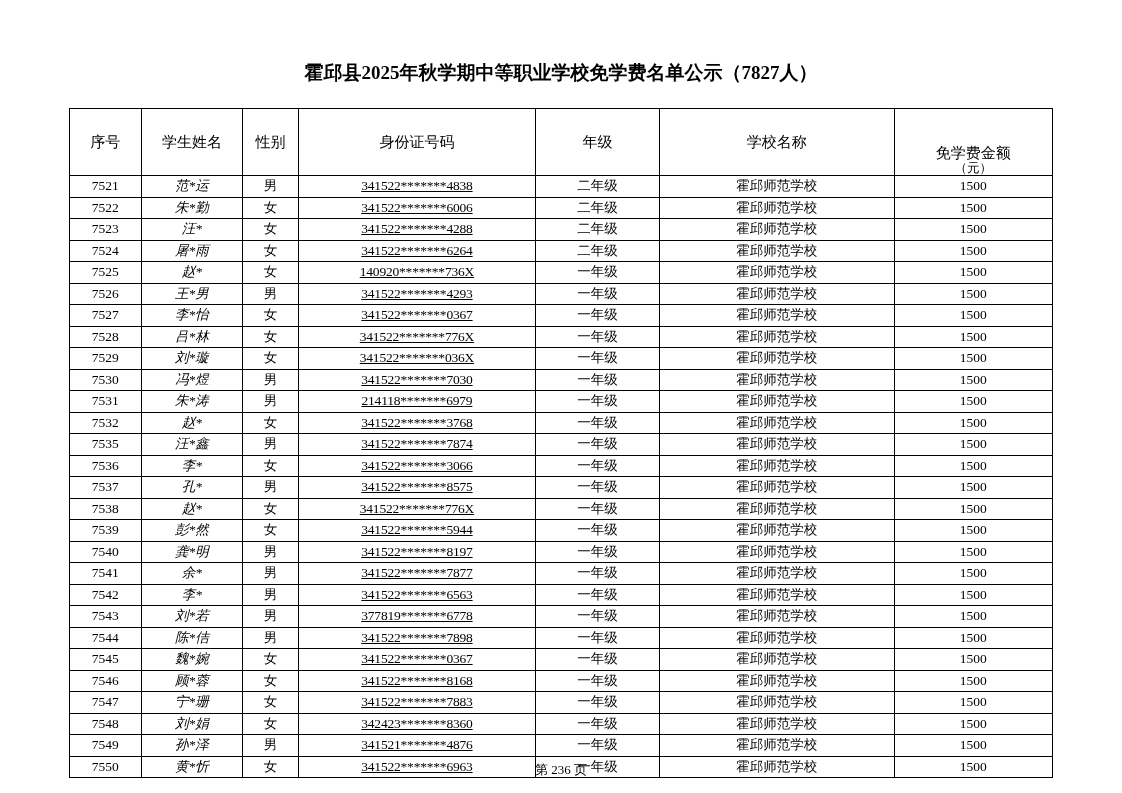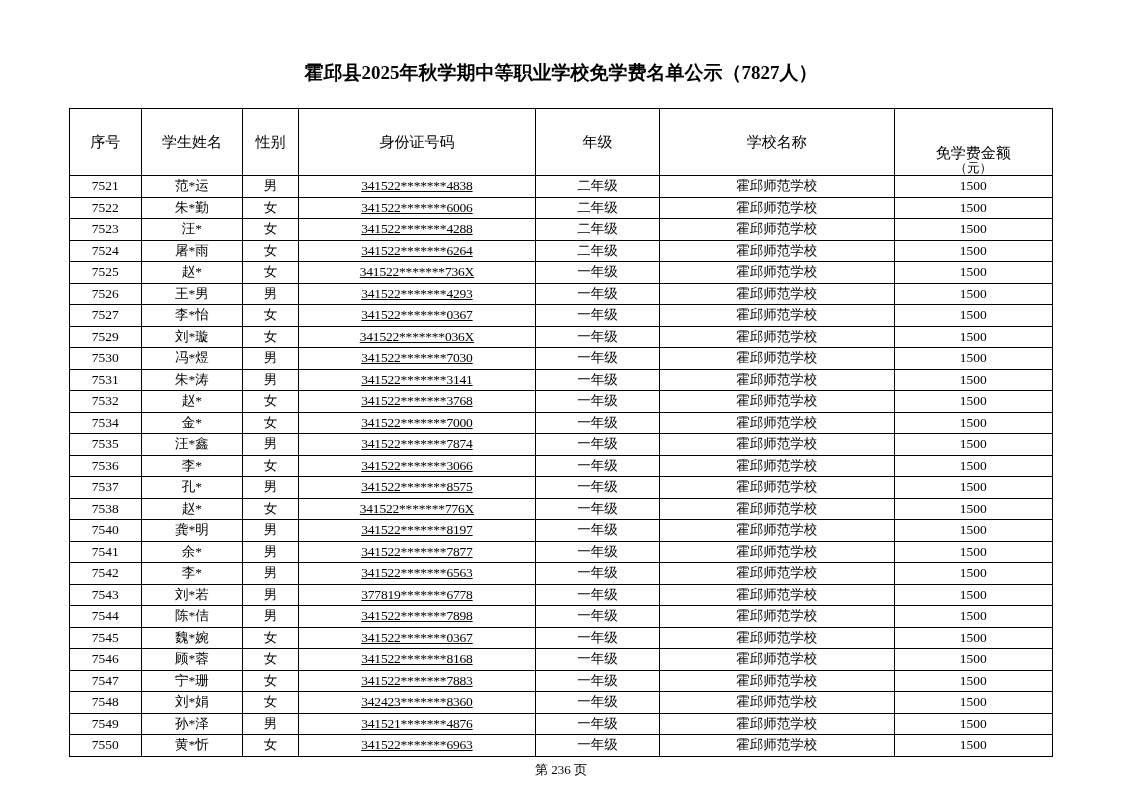--- a/index.html
+++ b/index.html
@@ -68,21 +68,21 @@
   
   .col-seq   { width: 58px; }
   .col-name  { width: 82px; }
   .col-sex   { width: 45px; }
   .col-id    { width: 192px; }
   .col-grade { width: 100px; }
   .col-school{ width: 190px; }
   .col-amt   { width: 128px; }
 
   td.c-seq    { font-size: 13.5px; }
-  td.c-name   { font-size: 13.5px; }
+  td.c-name   { font-size: 13.5px; font-style: italic; }
   td.c-sex    { font-size: 13.5px; }
   td.c-id     { font-size: 13.5px; letter-spacing: -0.2px; text-decoration: underline; }
   td.c-grade  { font-size: 12.5px; }
   td.c-school { font-size: 12.5px; }
   td.c-amt    { font-size: 13.5px; }
 
   .th-sub {
     font-size: 12.5px;
     display: block;
     line-height: 1.1;
@@ -168,21 +168,21 @@
             <td class="c-sex">女</td>
             <td class="c-id">341522*******6264</td>
             <td class="c-grade">二年级</td>
             <td class="c-school">霍邱师范学校</td>
             <td class="c-amt">1500</td>
           </tr>
           <tr>
             <td class="c-seq">7525</td>
             <td class="c-name">赵*</td>
             <td class="c-sex">女</td>
-            <td class="c-id">341522*******736X</td>
+            <td class="c-id">140920*******736X</td>
             <td class="c-grade">一年级</td>
             <td class="c-school">霍邱师范学校</td>
             <td class="c-amt">1500</td>
           </tr>
           <tr>
             <td class="c-seq">7526</td>
             <td class="c-name">王*男</td>
             <td class="c-sex">男</td>
             <td class="c-id">341522*******4293</td>
             <td class="c-grade">一年级</td>
@@ -192,20 +192,29 @@
           <tr>
             <td class="c-seq">7527</td>
             <td class="c-name">李*怡</td>
             <td class="c-sex">女</td>
             <td class="c-id">341522*******0367</td>
             <td class="c-grade">一年级</td>
             <td class="c-school">霍邱师范学校</td>
             <td class="c-amt">1500</td>
           </tr>
           <tr>
+            <td class="c-seq">7528</td>
+            <td class="c-name">吕*林</td>
+            <td class="c-sex">女</td>
+            <td class="c-id">341522*******776X</td>
+            <td class="c-grade">一年级</td>
+            <td class="c-school">霍邱师范学校</td>
+            <td class="c-amt">1500</td>
+          </tr>
+          <tr>
             <td class="c-seq">7529</td>
             <td class="c-name">刘*璇</td>
             <td class="c-sex">女</td>
             <td class="c-id">341522*******036X</td>
             <td class="c-grade">一年级</td>
             <td class="c-school">霍邱师范学校</td>
             <td class="c-amt">1500</td>
           </tr>
           <tr>
             <td class="c-seq">7530</td>
@@ -213,44 +222,35 @@
             <td class="c-sex">男</td>
             <td class="c-id">341522*******7030</td>
             <td class="c-grade">一年级</td>
             <td class="c-school">霍邱师范学校</td>
             <td class="c-amt">1500</td>
           </tr>
           <tr>
             <td class="c-seq">7531</td>
             <td class="c-name">朱*涛</td>
             <td class="c-sex">男</td>
-            <td class="c-id">341522*******3141</td>
+            <td class="c-id">214118*******6979</td>
             <td class="c-grade">一年级</td>
             <td class="c-school">霍邱师范学校</td>
             <td class="c-amt">1500</td>
           </tr>
           <tr>
             <td class="c-seq">7532</td>
             <td class="c-name">赵*</td>
             <td class="c-sex">女</td>
             <td class="c-id">341522*******3768</td>
             <td class="c-grade">一年级</td>
             <td class="c-school">霍邱师范学校</td>
             <td class="c-amt">1500</td>
           </tr>
           <tr>
-            <td class="c-seq">7534</td>
-            <td class="c-name">金*</td>
-            <td class="c-sex">女</td>
-            <td class="c-id">341522*******7000</td>
-            <td class="c-grade">一年级</td>
-            <td class="c-school">霍邱师范学校</td>
-            <td class="c-amt">1500</td>
-          </tr>
-          <tr>
             <td class="c-seq">7535</td>
             <td class="c-name">汪*鑫</td>
             <td class="c-sex">男</td>
             <td class="c-id">341522*******7874</td>
             <td class="c-grade">一年级</td>
             <td class="c-school">霍邱师范学校</td>
             <td class="c-amt">1500</td>
           </tr>
           <tr>
             <td class="c-seq">7536</td>
@@ -268,20 +268,29 @@
             <td class="c-id">341522*******8575</td>
             <td class="c-grade">一年级</td>
             <td class="c-school">霍邱师范学校</td>
             <td class="c-amt">1500</td>
           </tr>
           <tr>
             <td class="c-seq">7538</td>
             <td class="c-name">赵*</td>
             <td class="c-sex">女</td>
             <td class="c-id">341522*******776X</td>
+            <td class="c-grade">一年级</td>
+            <td class="c-school">霍邱师范学校</td>
+            <td class="c-amt">1500</td>
+          </tr>
+          <tr>
+            <td class="c-seq">7539</td>
+            <td class="c-name">彭*然</td>
+            <td class="c-sex">女</td>
+            <td class="c-id">341522*******5944</td>
             <td class="c-grade">一年级</td>
             <td class="c-school">霍邱师范学校</td>
             <td class="c-amt">1500</td>
           </tr>
           <tr>
             <td class="c-seq">7540</td>
             <td class="c-name">龚*明</td>
             <td class="c-sex">男</td>
             <td class="c-id">341522*******8197</td>
             <td class="c-grade">一年级</td>

